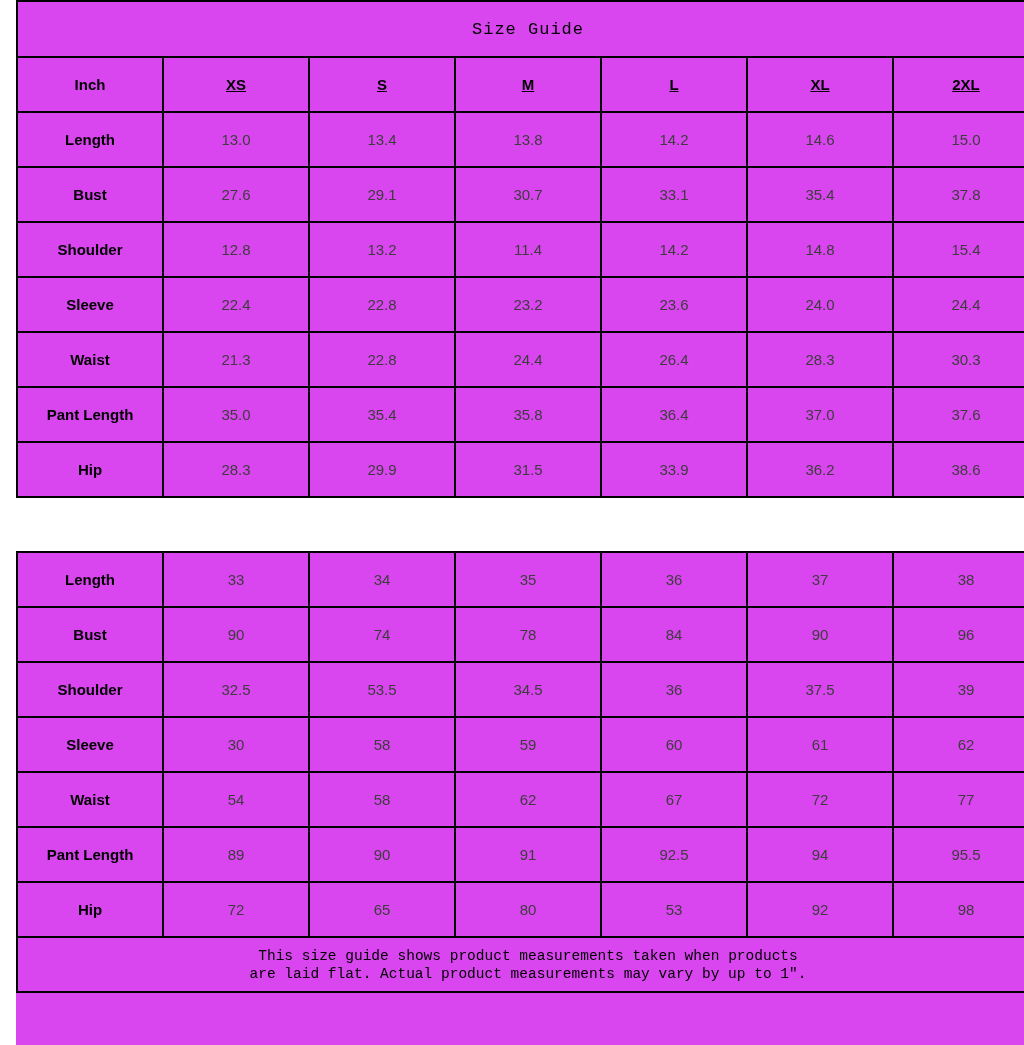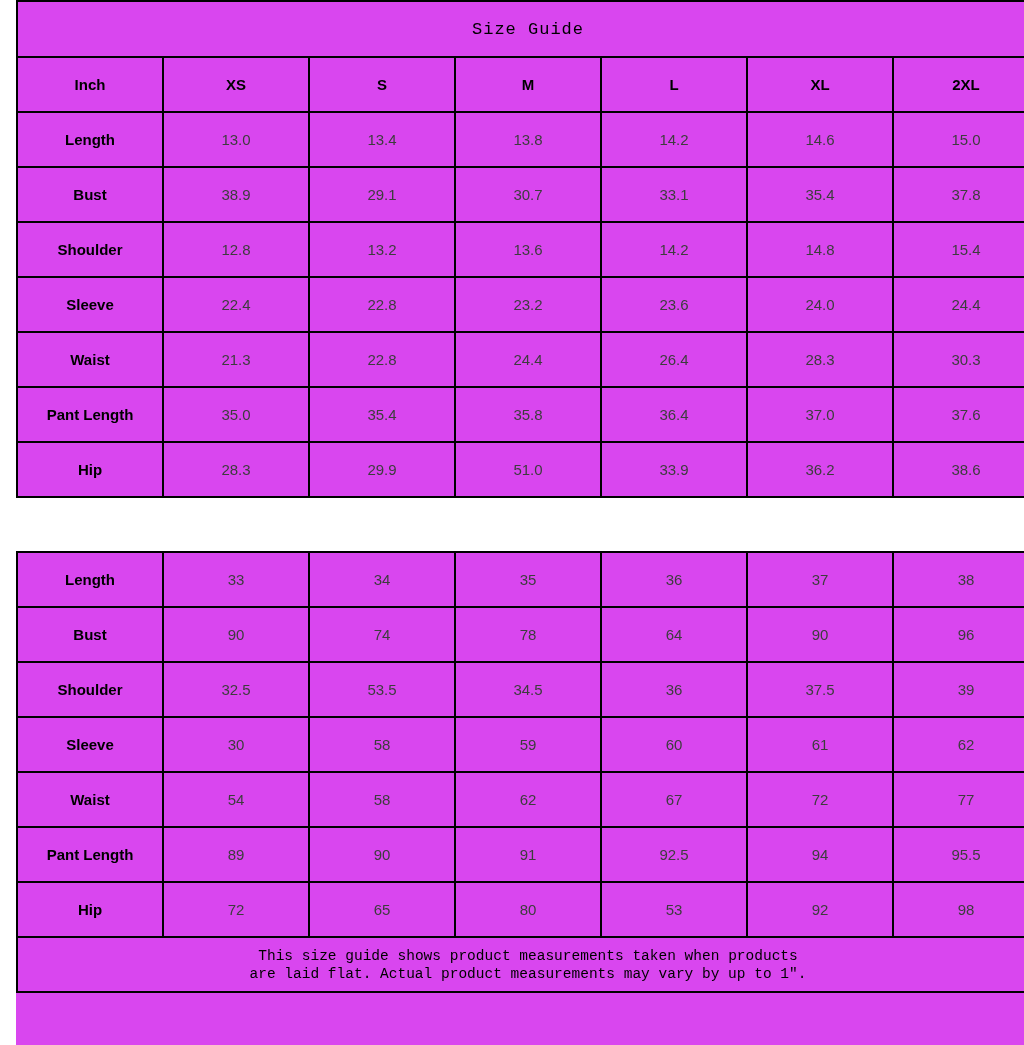--- a/index.html
+++ b/index.html
@@ -38,20 +38,21 @@
   tr.data-tr { height: 55px; }
   td.lbl {
     font-weight: bold;
     font-size: 15px;
     color: #000000;
   }
   td.hd {
     font-weight: bold;
     font-size: 15px;
     color: #000000;
+    text-decoration: underline;
   }
   td.val {
     font-weight: normal;
     font-size: 15px;
     color: #3d3d3d;
   }
   .spacer {
     height: 53px;
     background: #ffffff;
   }
@@ -86,32 +87,32 @@
       <td class="lbl">Length</td>
       <td class="val">13.0</td>
       <td class="val">13.4</td>
       <td class="val">13.8</td>
       <td class="val">14.2</td>
       <td class="val">14.6</td>
       <td class="val">15.0</td>
     </tr>
     <tr class="data-tr">
       <td class="lbl">Bust</td>
-      <td class="val">38.9</td>
+      <td class="val">27.6</td>
       <td class="val">29.1</td>
       <td class="val">30.7</td>
       <td class="val">33.1</td>
       <td class="val">35.4</td>
       <td class="val">37.8</td>
     </tr>
     <tr class="data-tr">
       <td class="lbl">Shoulder</td>
       <td class="val">12.8</td>
       <td class="val">13.2</td>
-      <td class="val">13.6</td>
+      <td class="val">11.4</td>
       <td class="val">14.2</td>
       <td class="val">14.8</td>
       <td class="val">15.4</td>
     </tr>
     <tr class="data-tr">
       <td class="lbl">Sleeve</td>
       <td class="val">22.4</td>
       <td class="val">22.8</td>
       <td class="val">23.2</td>
       <td class="val">23.6</td>
@@ -133,21 +134,21 @@
       <td class="val">35.4</td>
       <td class="val">35.8</td>
       <td class="val">36.4</td>
       <td class="val">37.0</td>
       <td class="val">37.6</td>
     </tr>
     <tr class="data-tr">
       <td class="lbl">Hip</td>
       <td class="val">28.3</td>
       <td class="val">29.9</td>
-      <td class="val">51.0</td>
+      <td class="val">31.5</td>
       <td class="val">33.9</td>
       <td class="val">36.2</td>
       <td class="val">38.6</td>
     </tr>
   </tbody>
     </table>
 
   <div class="spacer"></div>
 
   <table class="size-table">
@@ -159,21 +160,21 @@
       <td class="val">35</td>
       <td class="val">36</td>
       <td class="val">37</td>
       <td class="val">38</td>
     </tr>
     <tr class="data-tr">
       <td class="lbl">Bust</td>
       <td class="val">90</td>
       <td class="val">74</td>
       <td class="val">78</td>
-      <td class="val">64</td>
+      <td class="val">84</td>
       <td class="val">90</td>
       <td class="val">96</td>
     </tr>
     <tr class="data-tr">
       <td class="lbl">Shoulder</td>
       <td class="val">32.5</td>
       <td class="val">53.5</td>
       <td class="val">34.5</td>
       <td class="val">36</td>
       <td class="val">37.5</td>

